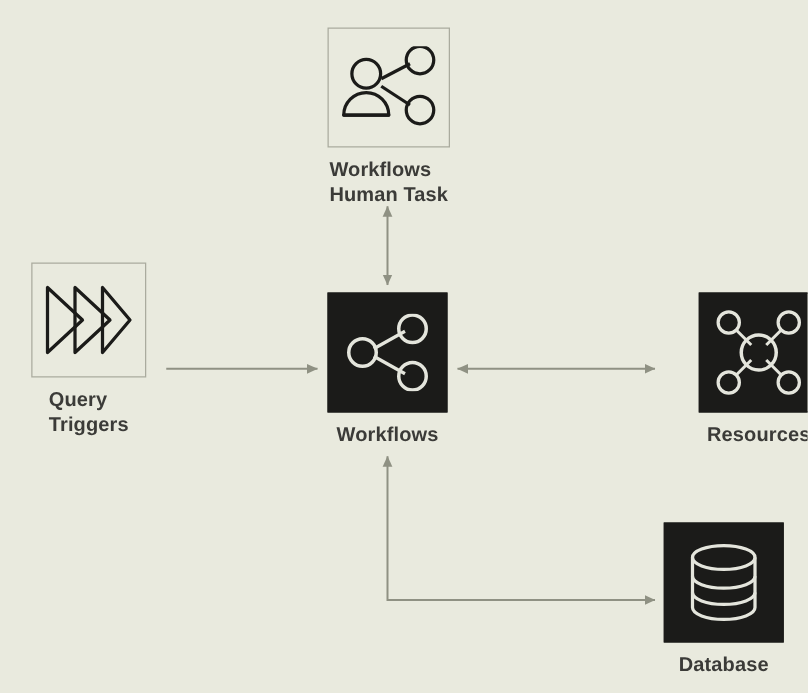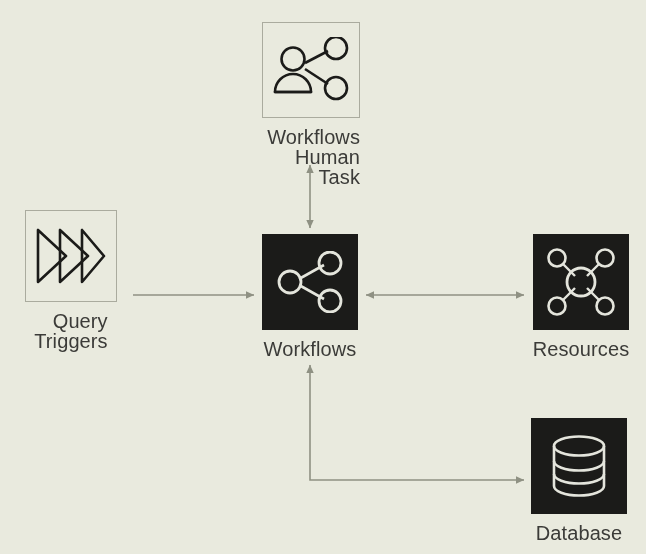--- a/index.html
+++ b/index.html
@@ -46,39 +46,40 @@
   .node-box.dark {
     background: #1b1b19;
     border: 1px solid #1b1b19;
   }
   .node-box.light {
     background: transparent;
     border: 1px solid #aaab9e;
   }
   .node-label {
     margin-top: 9px;
-    font-size: 20px;
+    font-size: 16px;
     line-height: 20px;
     color: #3b3b38;
-    text-align: right;
+    text-align: left;
     white-space: pre-line;
     letter-spacing: 0.1px;
+    font-weight: bold;
   }
 
   
   #node-query-triggers   { left: 25px;  top: 210px; width: 92px; }
   #node-query-triggers .node-box { width: 92px; height: 92px; }
 
   #node-human-task       { left: 262px; top: 22px;  width: 98px; }
   #node-human-task .node-box { width: 98px; height: 96px; }
 
   #node-workflows        { left: 262px; top: 234px; width: 96px; }
   #node-workflows .node-box { width: 96px; height: 96px; }
 
-  #node-resources        { left: 505px; top: 234px; width: 72px; padding-left: 40px; }
+  #node-resources        { left: 531px; top: 234px; width: 72px; padding-left: 40px; }
   #node-resources .node-box { width: 96px; height: 96px; }
 
   #node-database         { left: 531px; top: 418px; width: 96px; }
   #node-database .node-box { width: 96px; height: 96px; }
 </style>
 </head>
 <body>
 
 <div id="diagram">
 

